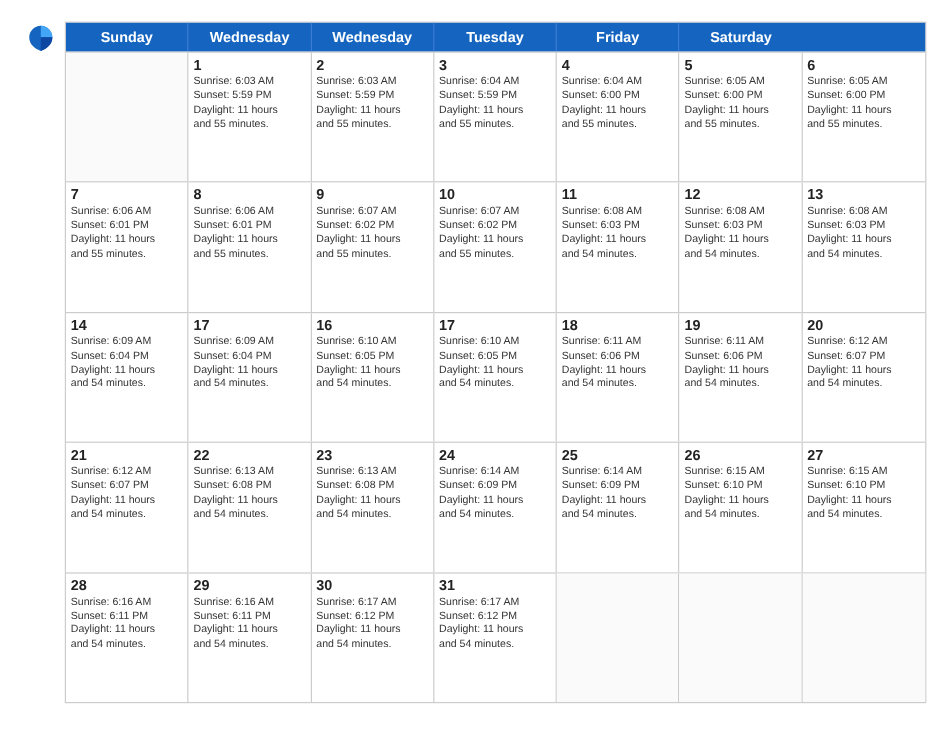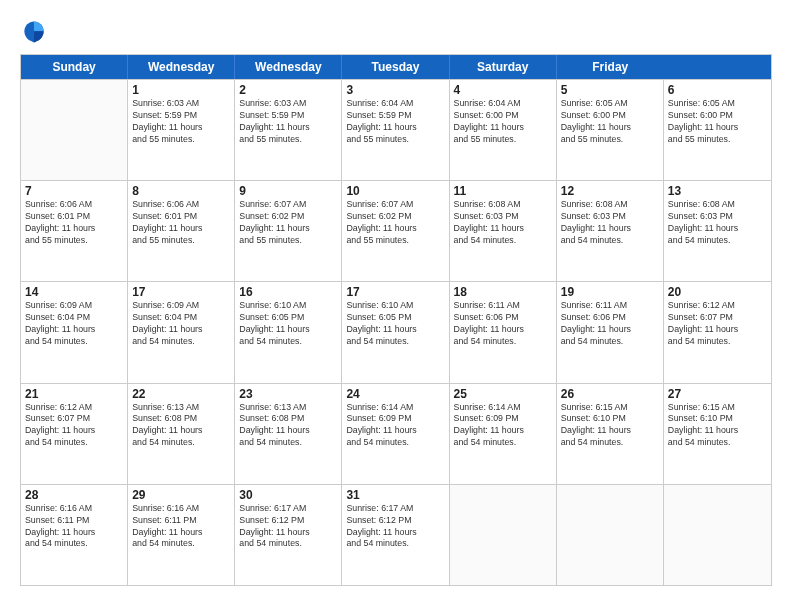--- a/index.html
+++ b/index.html
@@ -8,21 +8,21 @@
       background: #fff;
       width: 792px;
       height: 612px;
       overflow: hidden;
     }
     .page {
       width: 792px;
       height: 596px;
       padding: 18px 20px 10px 20px;
       display: flex;
-      flex-direction: column;
+      flex-direction: row;
     }
     .header {
       display: flex;
       align-items: flex-start;
       justify-content: space-between;
       margin-bottom: 8px;
     }
     .logo {
       display: flex;
       align-items: center;
@@ -127,22 +127,22 @@
       <div class="subtitle"></div>
     </div>
   </div>
 
   <div class="calendar">
     <div class="cal-header-row">
     <div class="cal-header-cell">Sunday</div>
         <div class="cal-header-cell">Wednesday</div>
         <div class="cal-header-cell">Wednesday</div>
         <div class="cal-header-cell">Tuesday</div>
+        <div class="cal-header-cell">Friday</div>
         <div class="cal-header-cell">Saturday</div>
-        <div class="cal-header-cell">Friday</div>
       </div>
     <div class="cal-body">
     <div class="cal-row">
           <div class="cal-cell empty"></div>
           <div class="cal-cell">
             <div class="day-num">1</div>
             <div class="cell-info" style="white-space: pre-line;">Sunrise: 6:03 AM
 Sunset: 5:59 PM
 Daylight: 11 hours
 and 55 minutes.</div>

